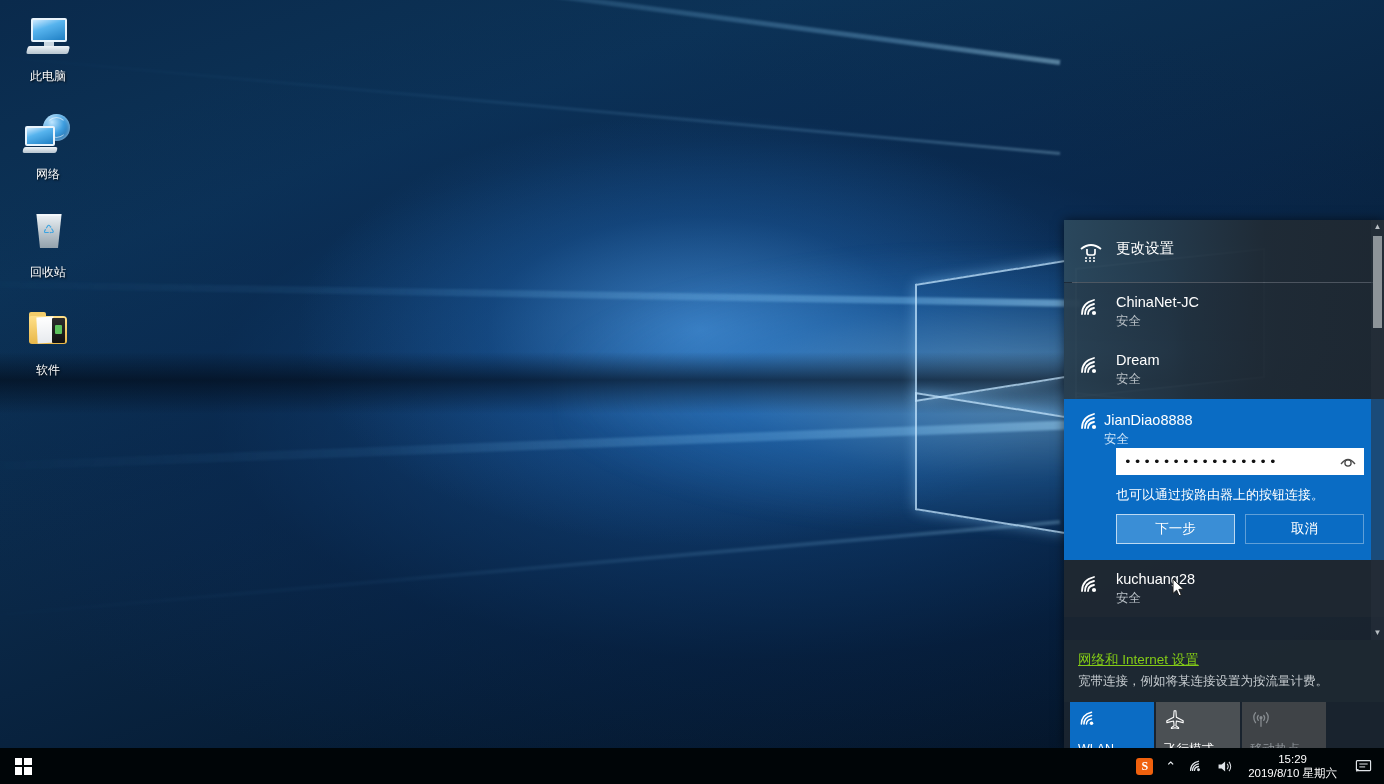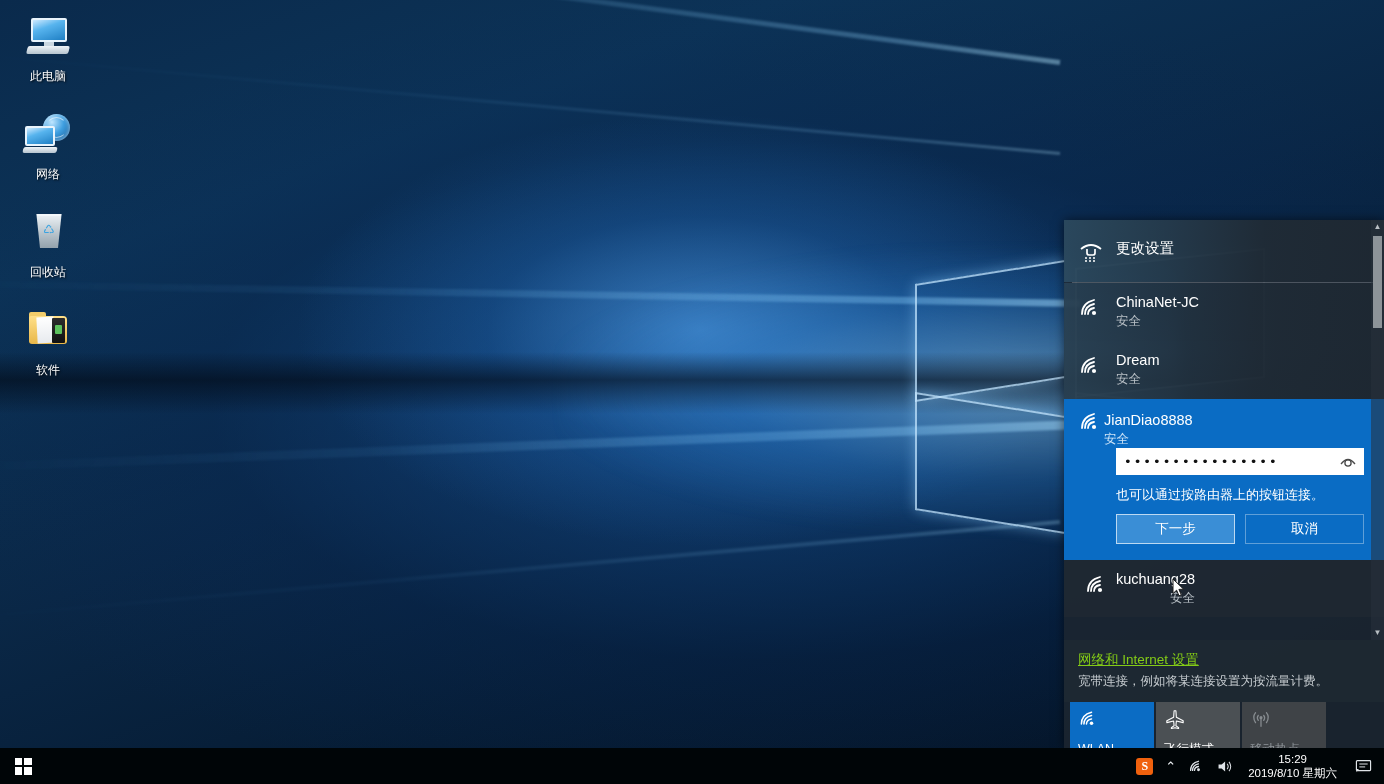--- a/index.html
+++ b/index.html
@@ -117,21 +117,21 @@
     min-height: 62px; align-items: center;
   }
   #row-broadband .net-name { position: relative; top: -3px; }
   .row-divider { height: 1px; background: rgba(255,255,255,0.22); margin: 0 8px; }
 
   #row-chinanet, #row-dream {
     background: linear-gradient(95deg, rgba(48,80,102,0.55) 0%, rgba(40,64,82,0.50) 30%, rgba(32,44,55,0.78) 60%, rgba(30,40,50,0.86) 100%);
   }
   #row-kuchuang {
     background: rgba(30,40,50,0.92);
-    min-height: 40px; overflow: hidden; text-align: right;
+    min-height: 40px; overflow: hidden;
   }
 
   
   #row-selected {
     background: #0a6cc4;
     padding: 12px 14px 16px 14px;
   }
   #row-selected .net-sub { color: #cfe4f7; }
   .pw-label { font-size: 13px; color: #ffffff; margin: 16px 0 5px 38px; }
   .pw-wrap { margin-left: 38px; margin-right: 6px; position: relative; }

